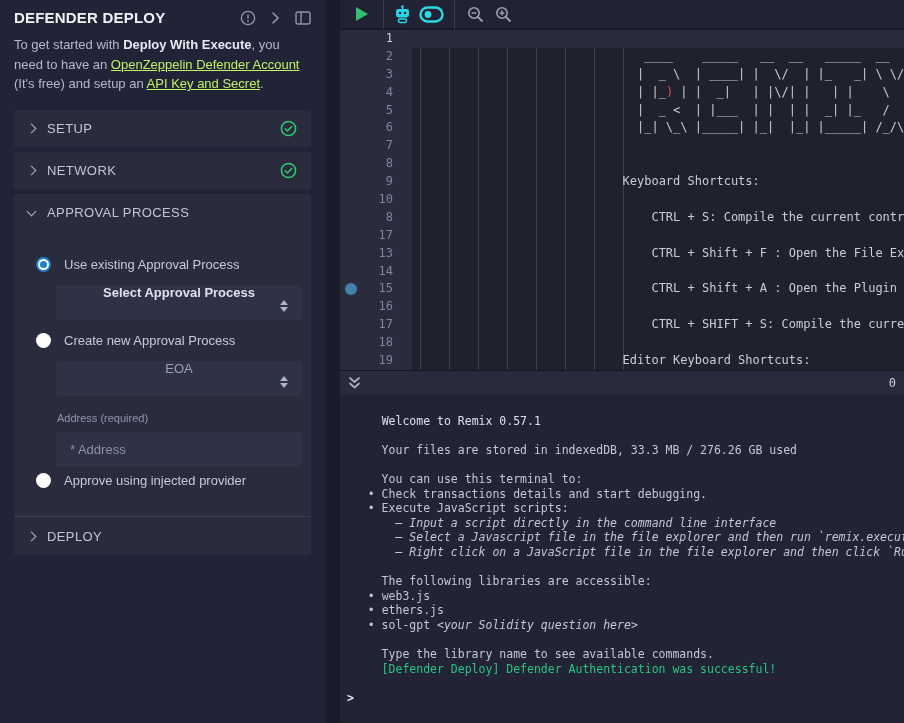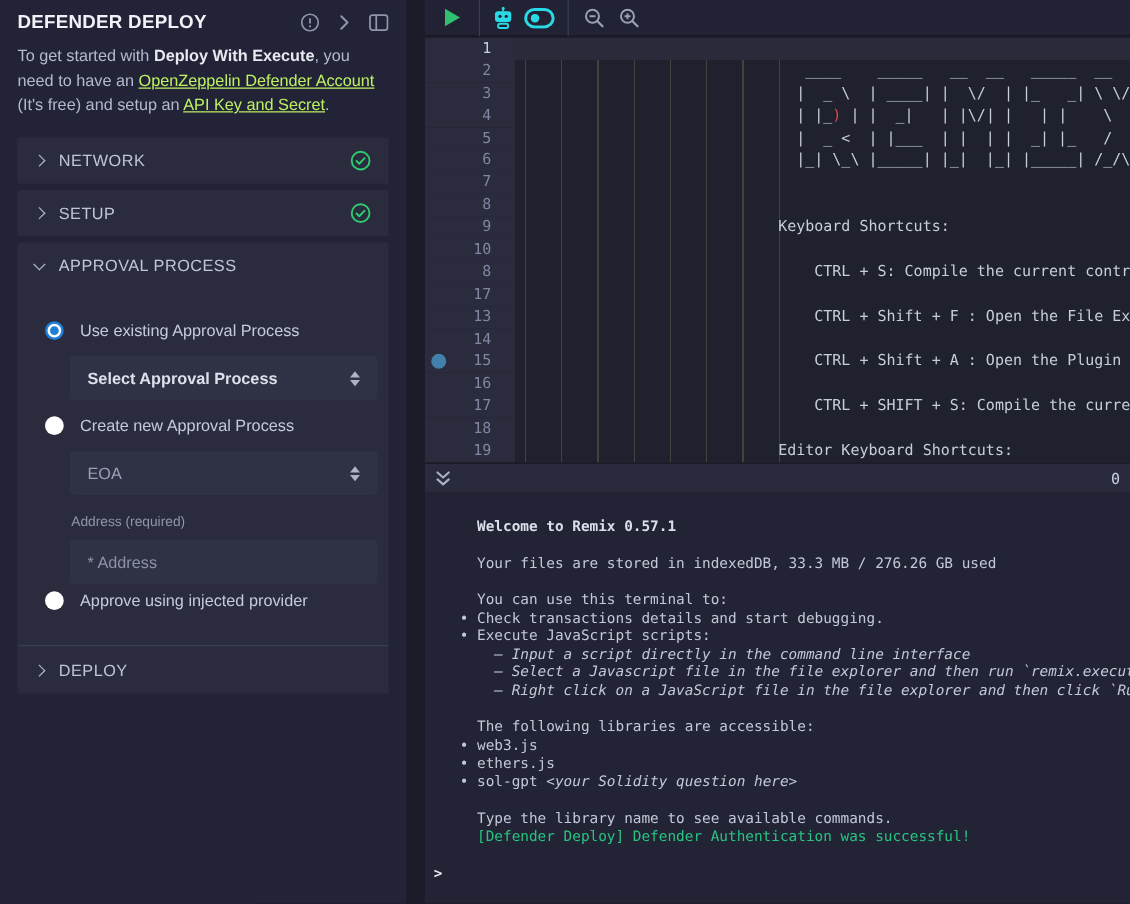--- a/index.html
+++ b/index.html
@@ -26,21 +26,21 @@
   .chev.right { transform:rotate(-45deg); }
   .chev.down { transform:rotate(45deg); margin-top:-3px; }
 
   .form { position:relative; height:285px; }
   .radio-row { position:absolute; left:22px; display:flex; align-items:center; cursor:pointer; }
   .radio { width:15px; height:15px; border-radius:50%; background:#fff; position:relative; flex:0 0 15px; }
   .radio.checked { border:2px solid #1f7fd6; }
   .radio.checked::after { content:''; position:absolute; inset:2px; border-radius:50%; background:#1f7fd6; }
   .radio-label { margin-left:13px; font-size:13px; color:#c5cada; }
   .selectbox { position:absolute; left:42px; width:246px; height:35px; background:#2f3145; border-radius:3px;
-               display:flex; align-items:center; padding:0 14px; cursor:pointer; }
+               display:flex; align-items:center; padding:0 14px; cursor:pointer;flex-direction:column; }
   .selectbox .val { font-size:13px; color:#dde1ec; font-weight:bold; }
   .selectbox .val.muted { color:#9aa0b5; font-weight:normal; }
   .updown { margin-left:auto; display:flex; flex-direction:column; gap:2px; }
   .updown i { width:0; height:0; border-left:4px solid transparent; border-right:4px solid transparent; }
   .updown i.up { border-bottom:5px solid #aeb3c6; }
   .updown i.dn { border-top:5px solid #aeb3c6; }
   .field-label { position:absolute; left:43px; top:181px; font-size:11px; color:#9095ab; }
   .textinput { position:absolute; left:42px; top:201px; width:246px; height:35px; background:#2f3145; border:none;
                border-radius:3px; padding:0 14px; font-size:13px; color:#eab308; font-family:"Liberation Sans",sans-serif; }
   .textinput::placeholder { color:#8d92a8; }
@@ -63,21 +63,21 @@
   .ed-row.active .gut { color:#c9cdde; }
   .ed-row .code .red { color:#e04848; }
   .bp { position:absolute; left:5px; top:3px; width:12px; height:12px; border-radius:50%; background:#4381ad; }
 
   
   #term-bar { height:24px; background:#292b3d; display:flex; align-items:center; padding:0 8px; border-top:1px solid #17181f; }
   #term-badge { margin-left:auto; color:#ccd2e2; font-size:12px; font-family:"DejaVu Sans Mono", monospace; }
   #terminal { height:328px; background:#222334; padding:5px 0 0 7px; font-family:"DejaVu Sans Mono", monospace;
               font-size:11.5px; line-height:14.6px; color:#c3c8d8; overflow:hidden; }
   .t-line { white-space:pre; height:14.6px; overflow:hidden; }
-  .t-line .b { font-weight:bold; color:#dce0ea; }
+  .t-line .b { font-weight:normal; color:#dce0ea; }
   .t-line .i { font-style:italic; }
   .t-line .u { cursor:pointer; }
   .t-line .g { color:#28c580; }
   .t-line.prompt { color:#e8ebf3; font-weight:bold; }
 </style>
 </head>
 <body>
 
 <div id="sidebar">
   <div class="sb-header">
@@ -104,32 +104,32 @@
     </span>
   </div>
 
   <div class="sb-intro">
     <span>To get started with </span><b>Deploy With Execute</b><span>, you need to have an </span><a>OpenZeppelin Defender Account</a><span> (It's free) and setup an </span><a>API Key and Secret</a><span>.</span>
   </div>
 
   <div class="accordion">
     <div class="card single sec-head">
       <span class="chev right"></span>
-      <span class="sec-label">NETWORK</span>
+      <span class="sec-label">SETUP</span>
       <span class="sec-check">
         <svg width="17" height="17" viewBox="0 0 17 17">
             <circle cx="8.5" cy="8.5" r="7.1" fill="none" stroke="#2ecc71" stroke-width="1.5"></circle>
             <path d="M5.2 8.8l2.2 2.2 4.3-4.5" fill="none" stroke="#2ecc71" stroke-width="1.5" stroke-linecap="round" stroke-linejoin="round"></path>
           </svg>
       </span>
     </div>
 
     <div class="card single sec-head">
       <span class="chev right"></span>
-      <span class="sec-label">SETUP</span>
+      <span class="sec-label">NETWORK</span>
       <span class="sec-check">
         <svg width="17" height="17" viewBox="0 0 17 17">
             <circle cx="8.5" cy="8.5" r="7.1" fill="none" stroke="#2ecc71" stroke-width="1.5"></circle>
             <path d="M5.2 8.8l2.2 2.2 4.3-4.5" fill="none" stroke="#2ecc71" stroke-width="1.5" stroke-linecap="round" stroke-linejoin="round"></path>
           </svg>
       </span>
     </div>
 
     <div class="card">
       <div class="sec-head">

